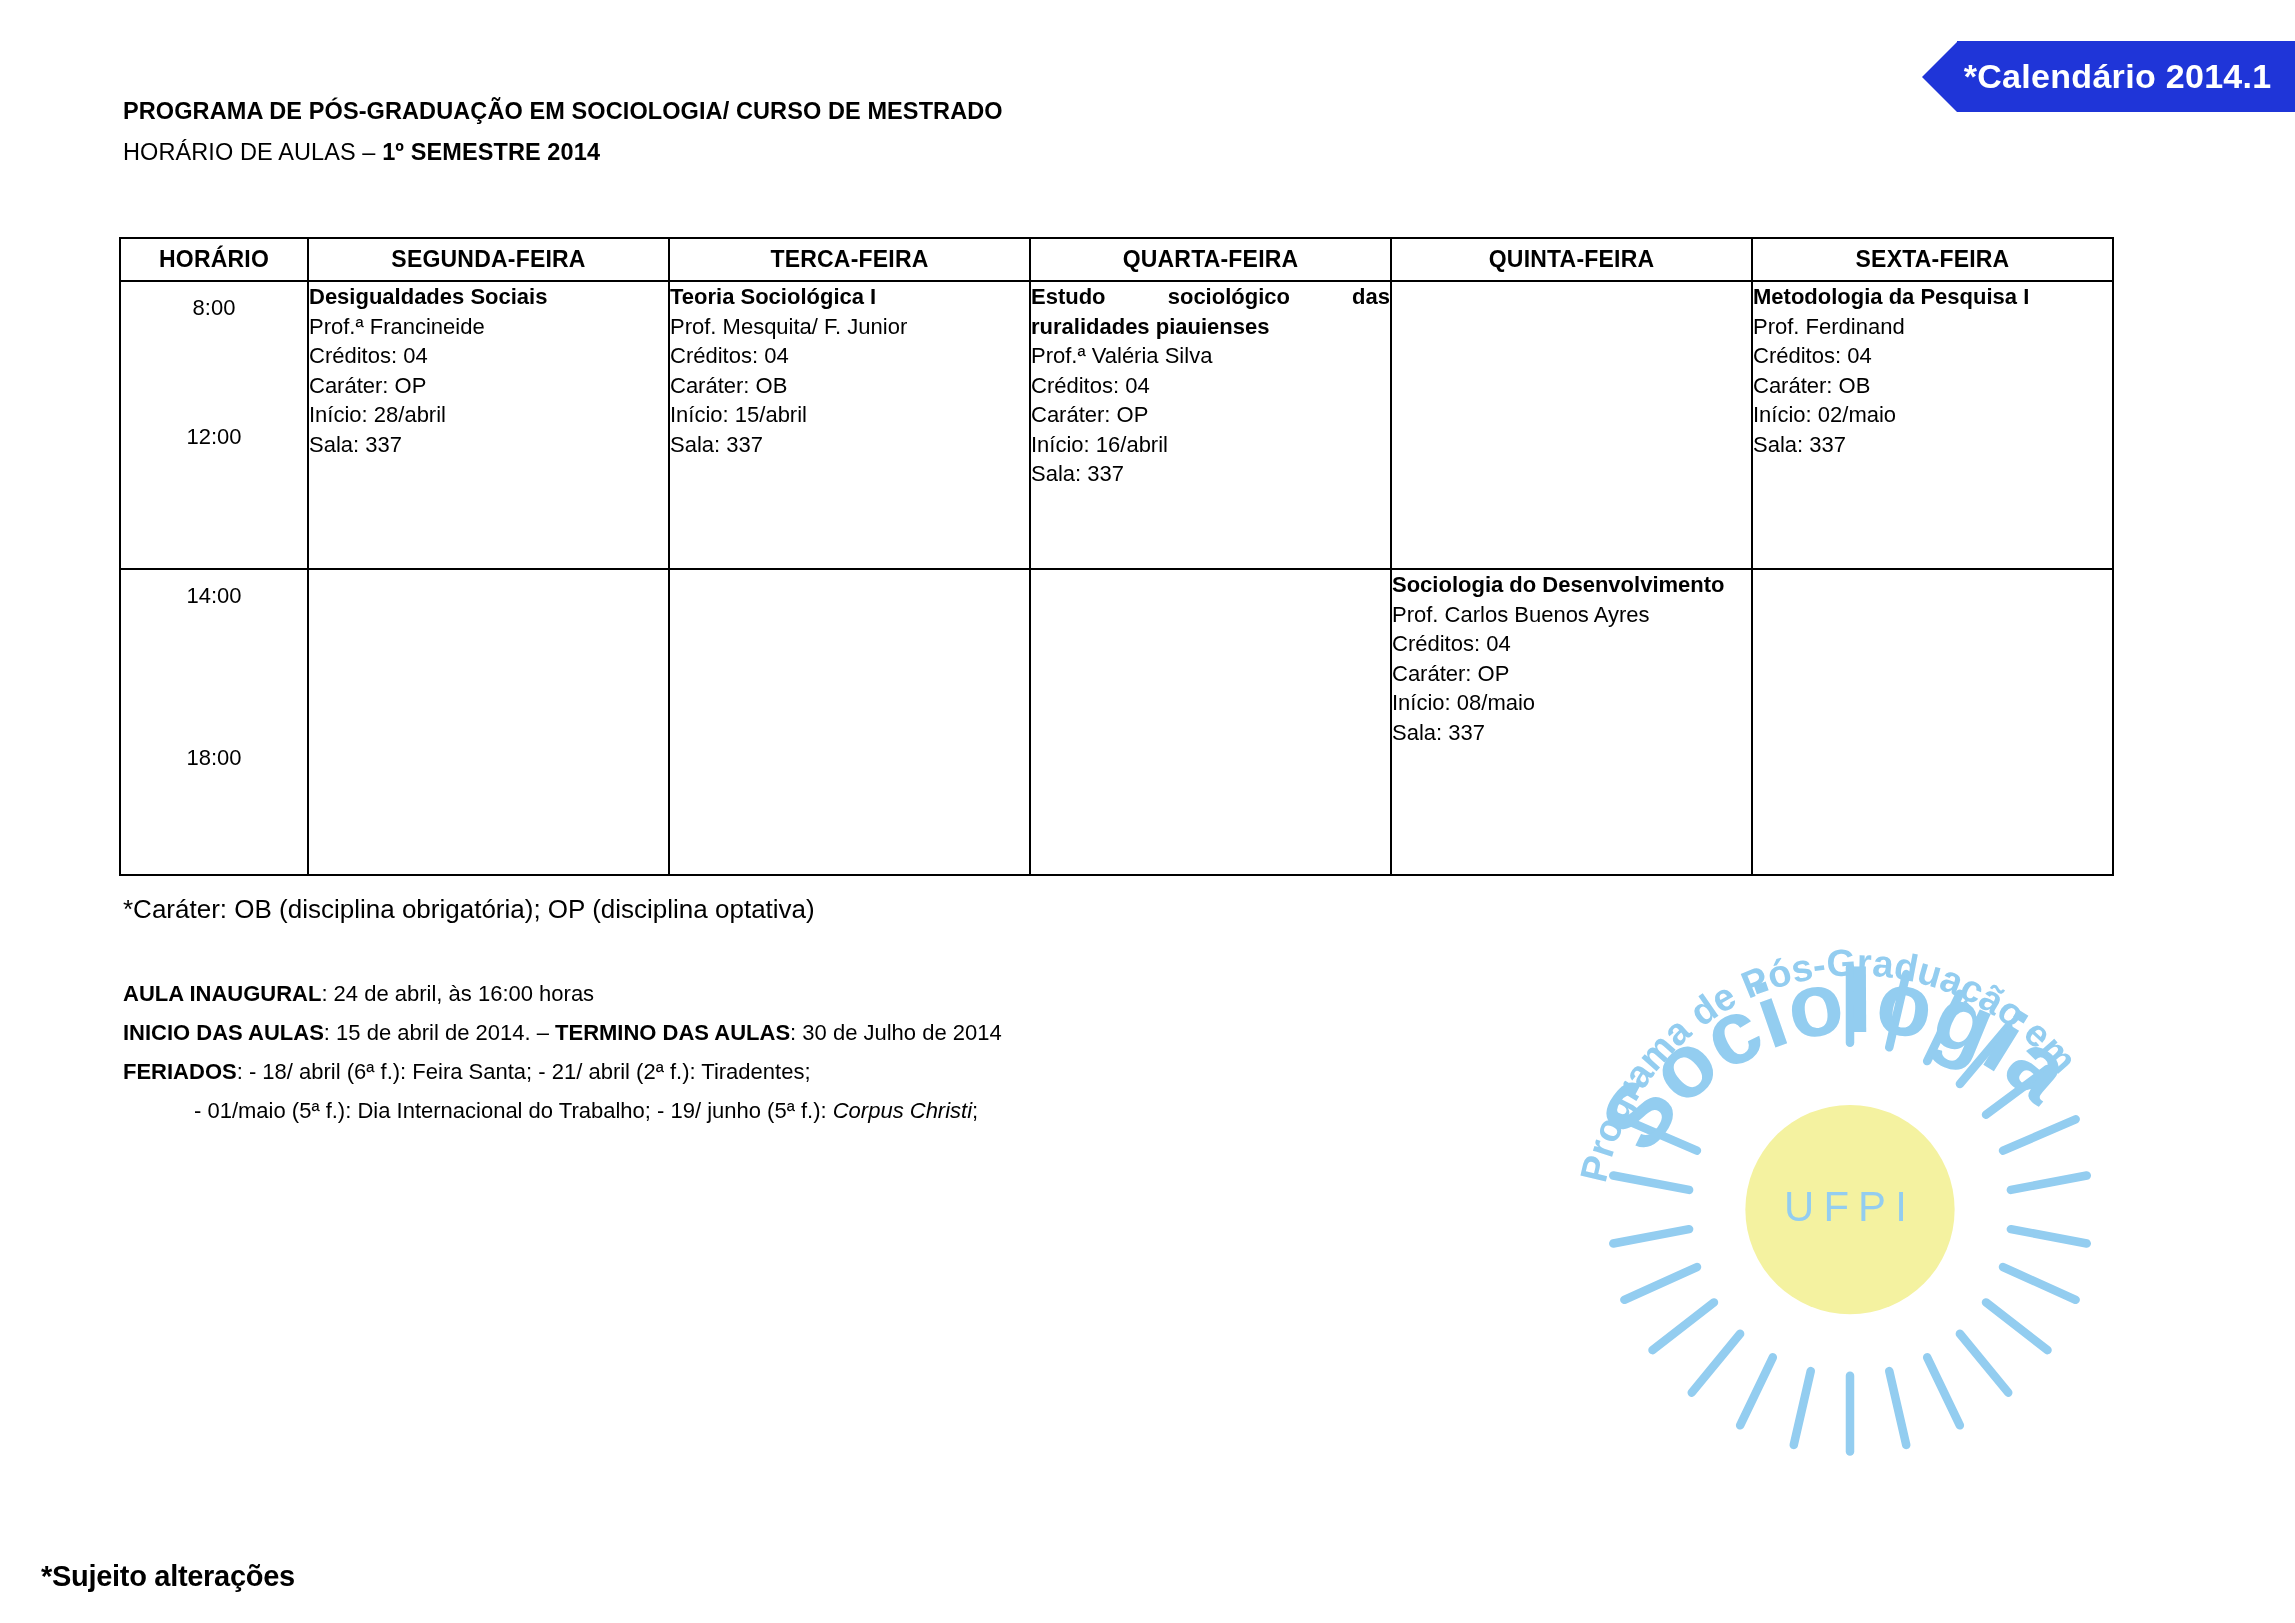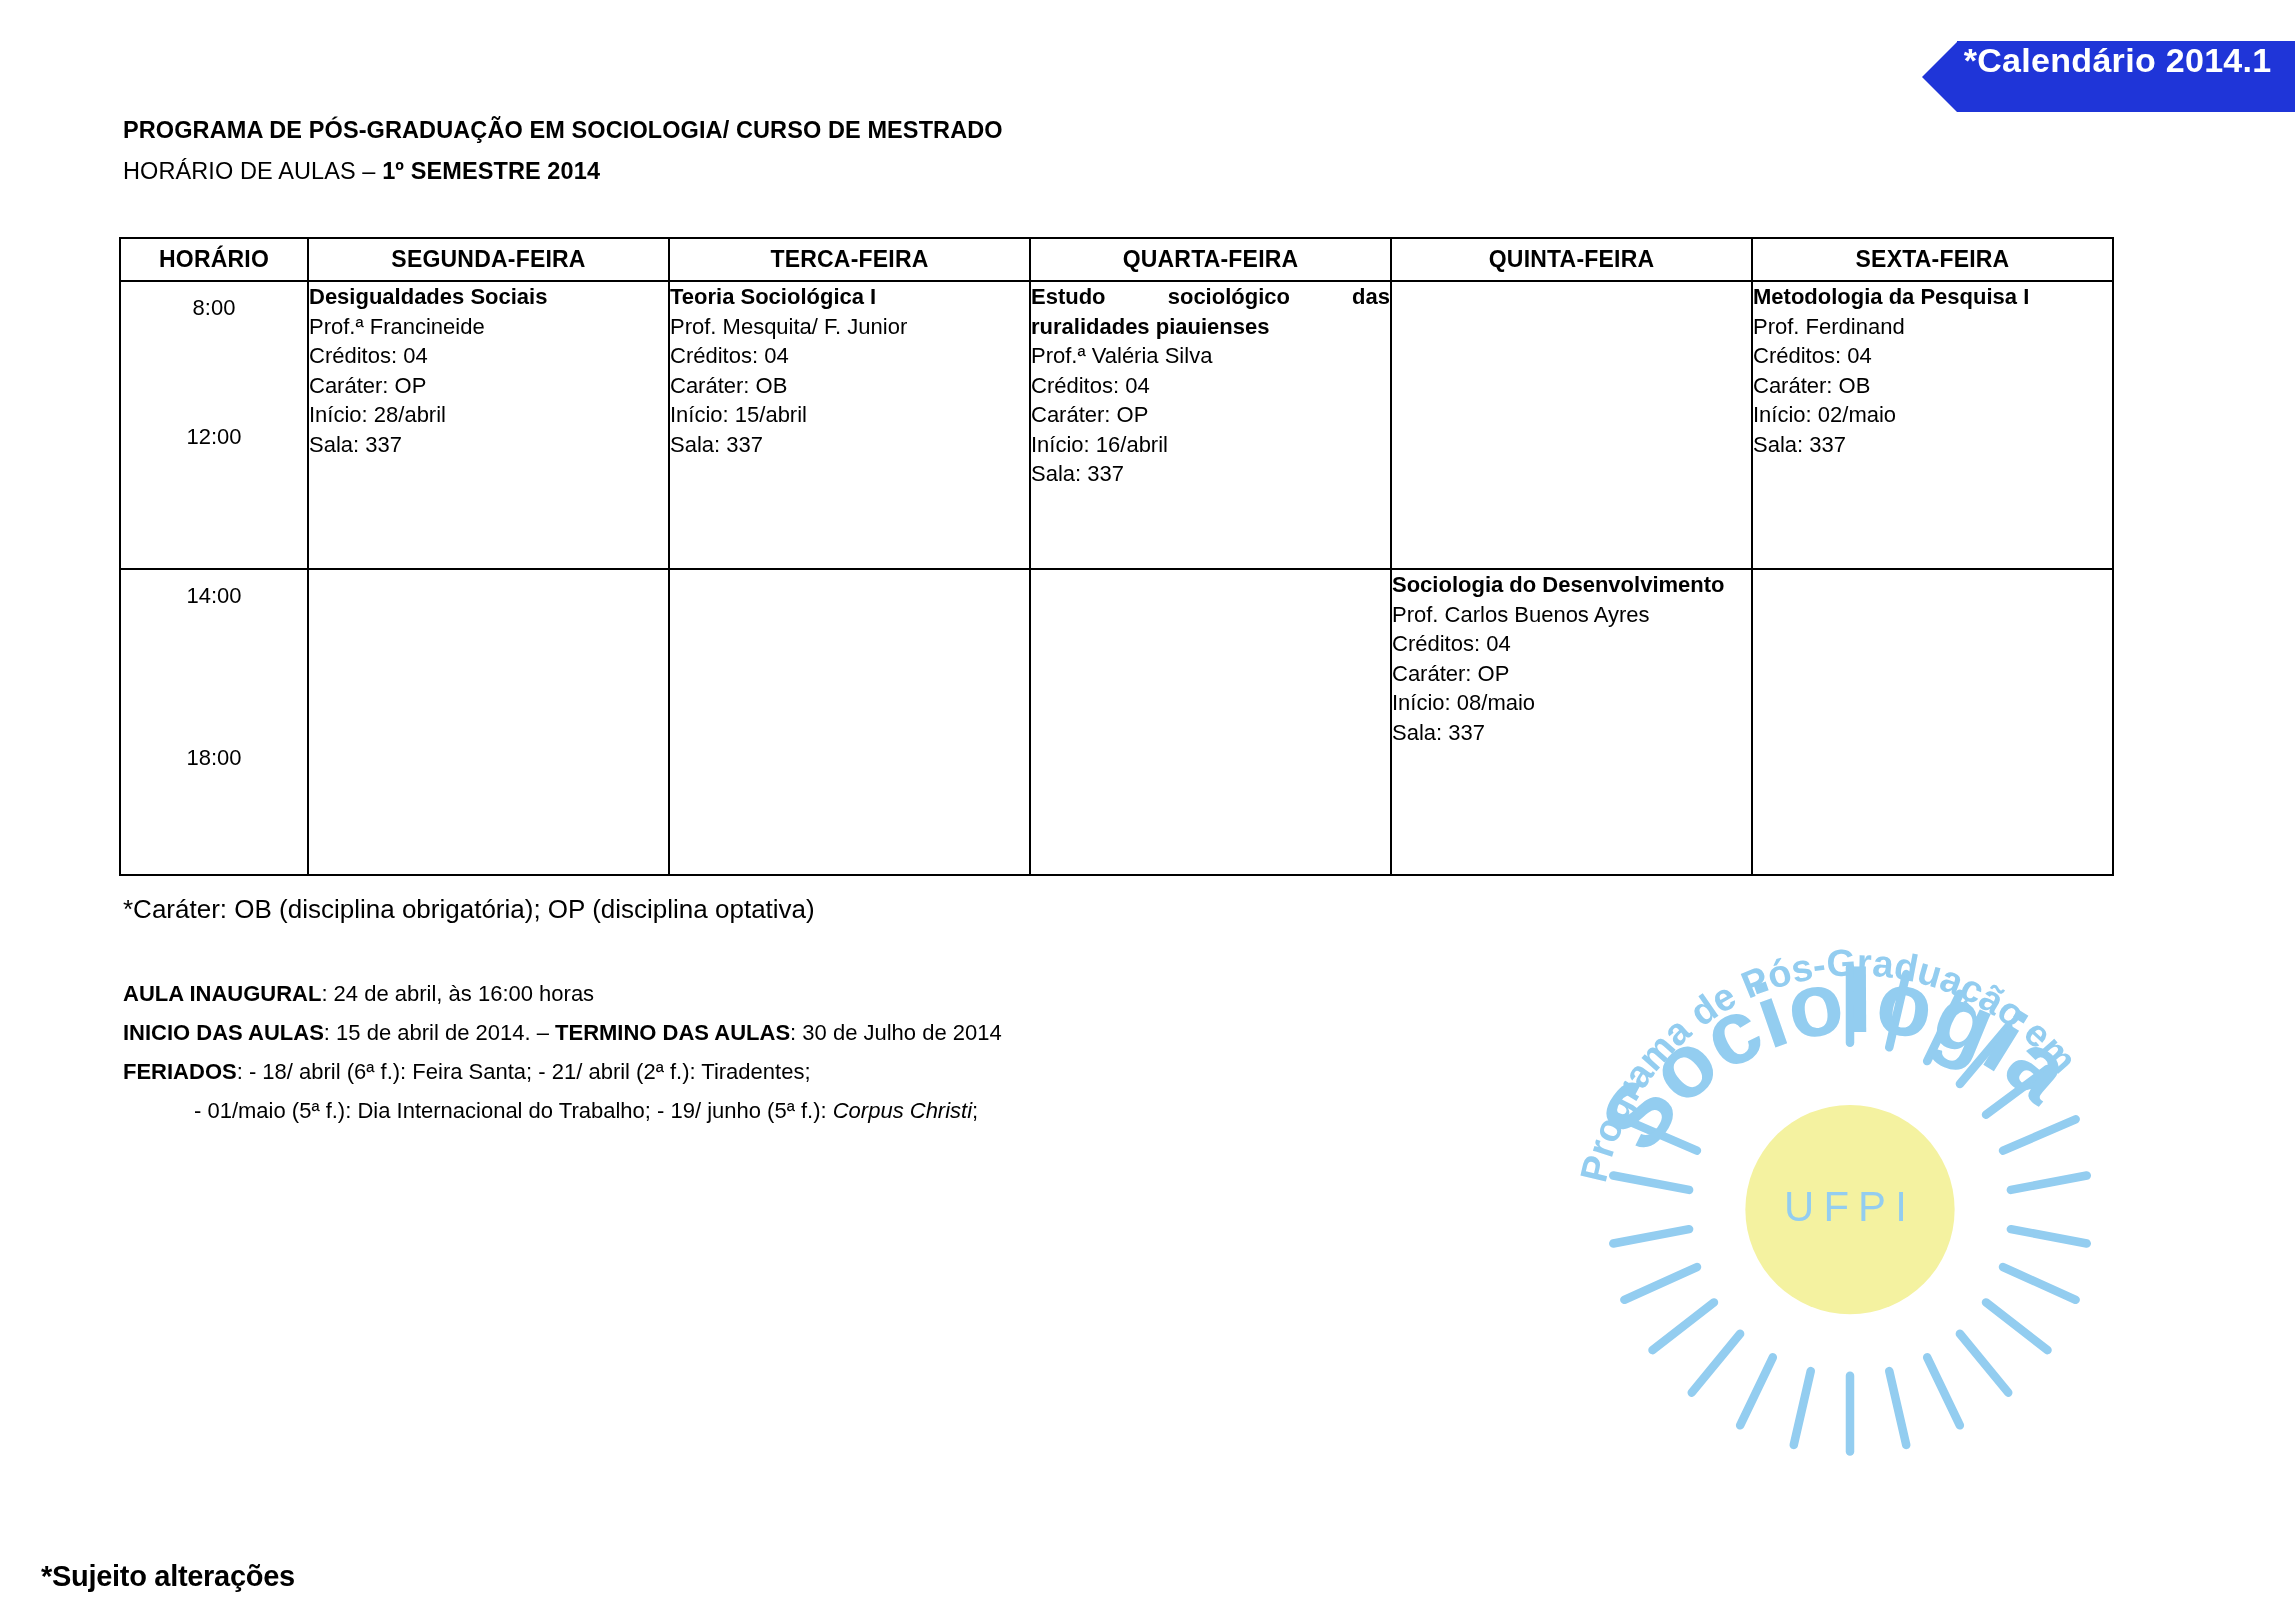--- a/index.html
+++ b/index.html
@@ -26,20 +26,21 @@
   .ribbon-arrow {
     width: 0; height: 0;
     border-top: 35px solid transparent;
     border-bottom: 35px solid transparent;
     border-right: 35px solid #1f35d8;
   }
   .ribbon-body {
     background: #1f35d8;
     height: 71px;
     display: flex;
+    align-items: center;
     padding: 0 23.5px 0 6.5px;
   }
   .ribbon-body .rtext {
     color: #ffffff;
     font-size: 34px;
     font-weight: bold;
     letter-spacing: 0.3px;
     white-space: nowrap;
   }
 
@@ -47,21 +48,20 @@
   .header {
     position: absolute;
     left: 123px; top: 98px;
     width: 1569px;
   }
   .header .line1 {
     font-size: 23.5px;
     font-weight: bold;
     letter-spacing: 0.1px;
     margin-bottom: 14.4px;
-    margin-top: 19px;
   }
   .header .line2 {
     font-size: 23.5px;
     letter-spacing: 0.1px;
   }
   .header .line2 b { font-weight: bold; }
 
   
   .schedule {
     position: absolute;

